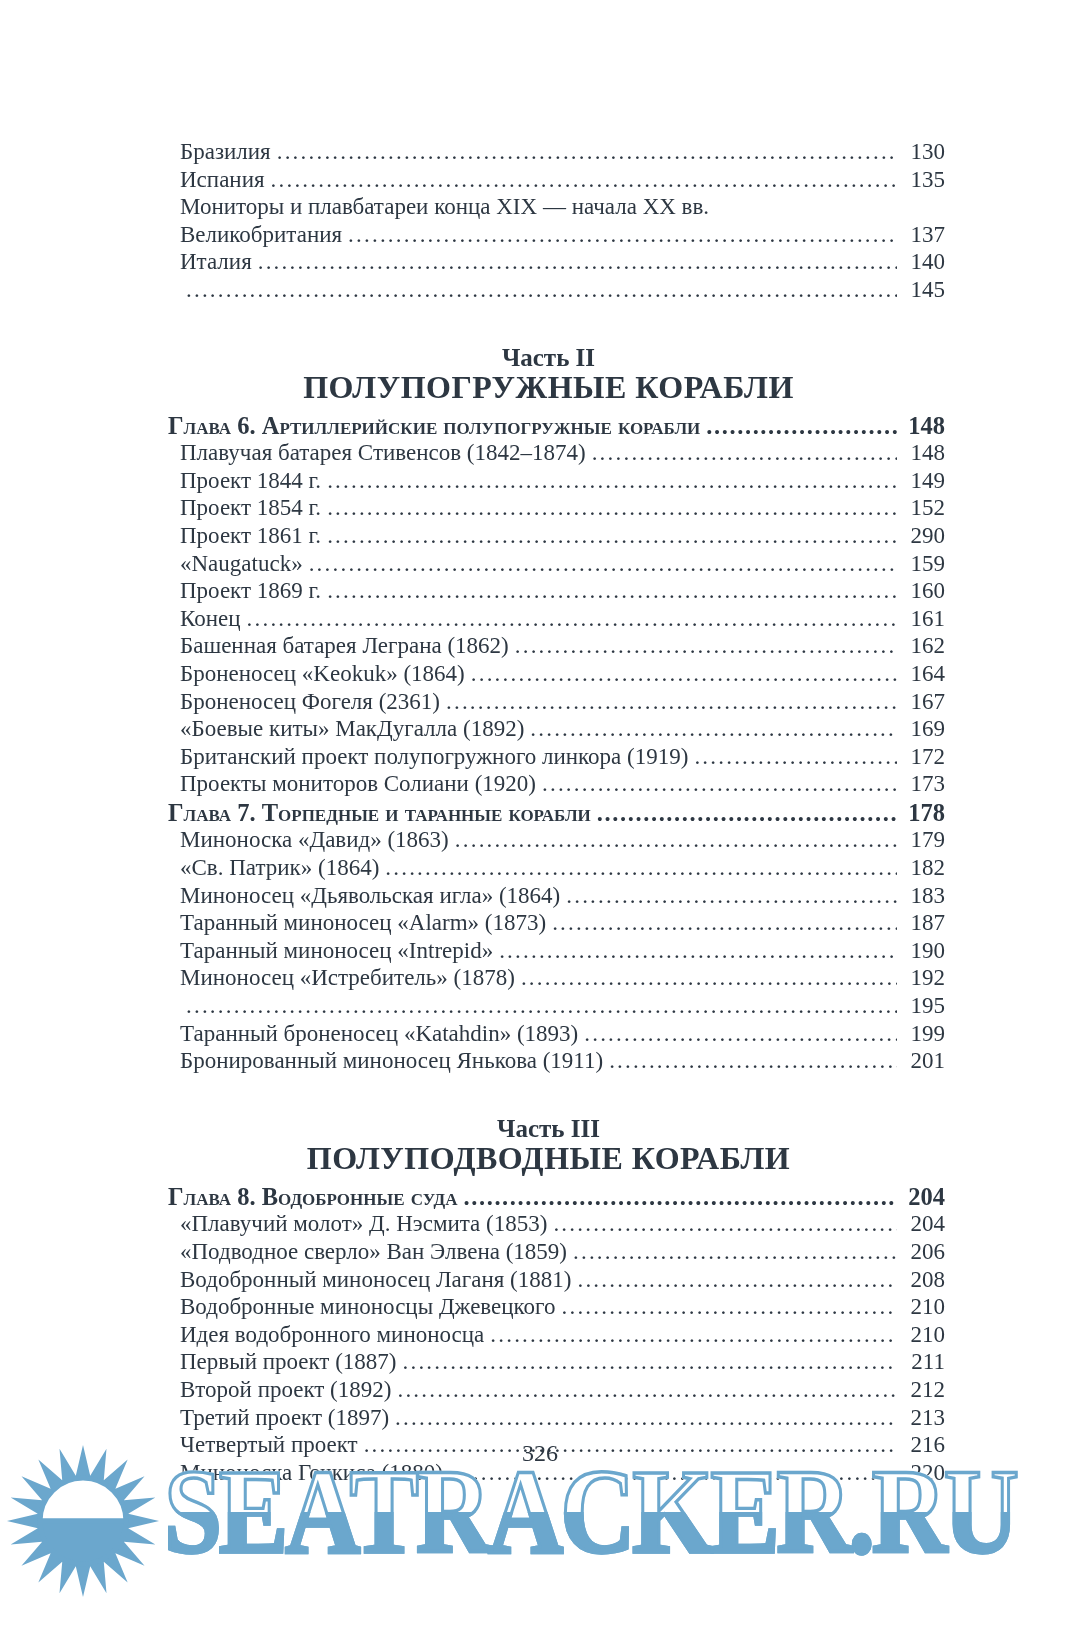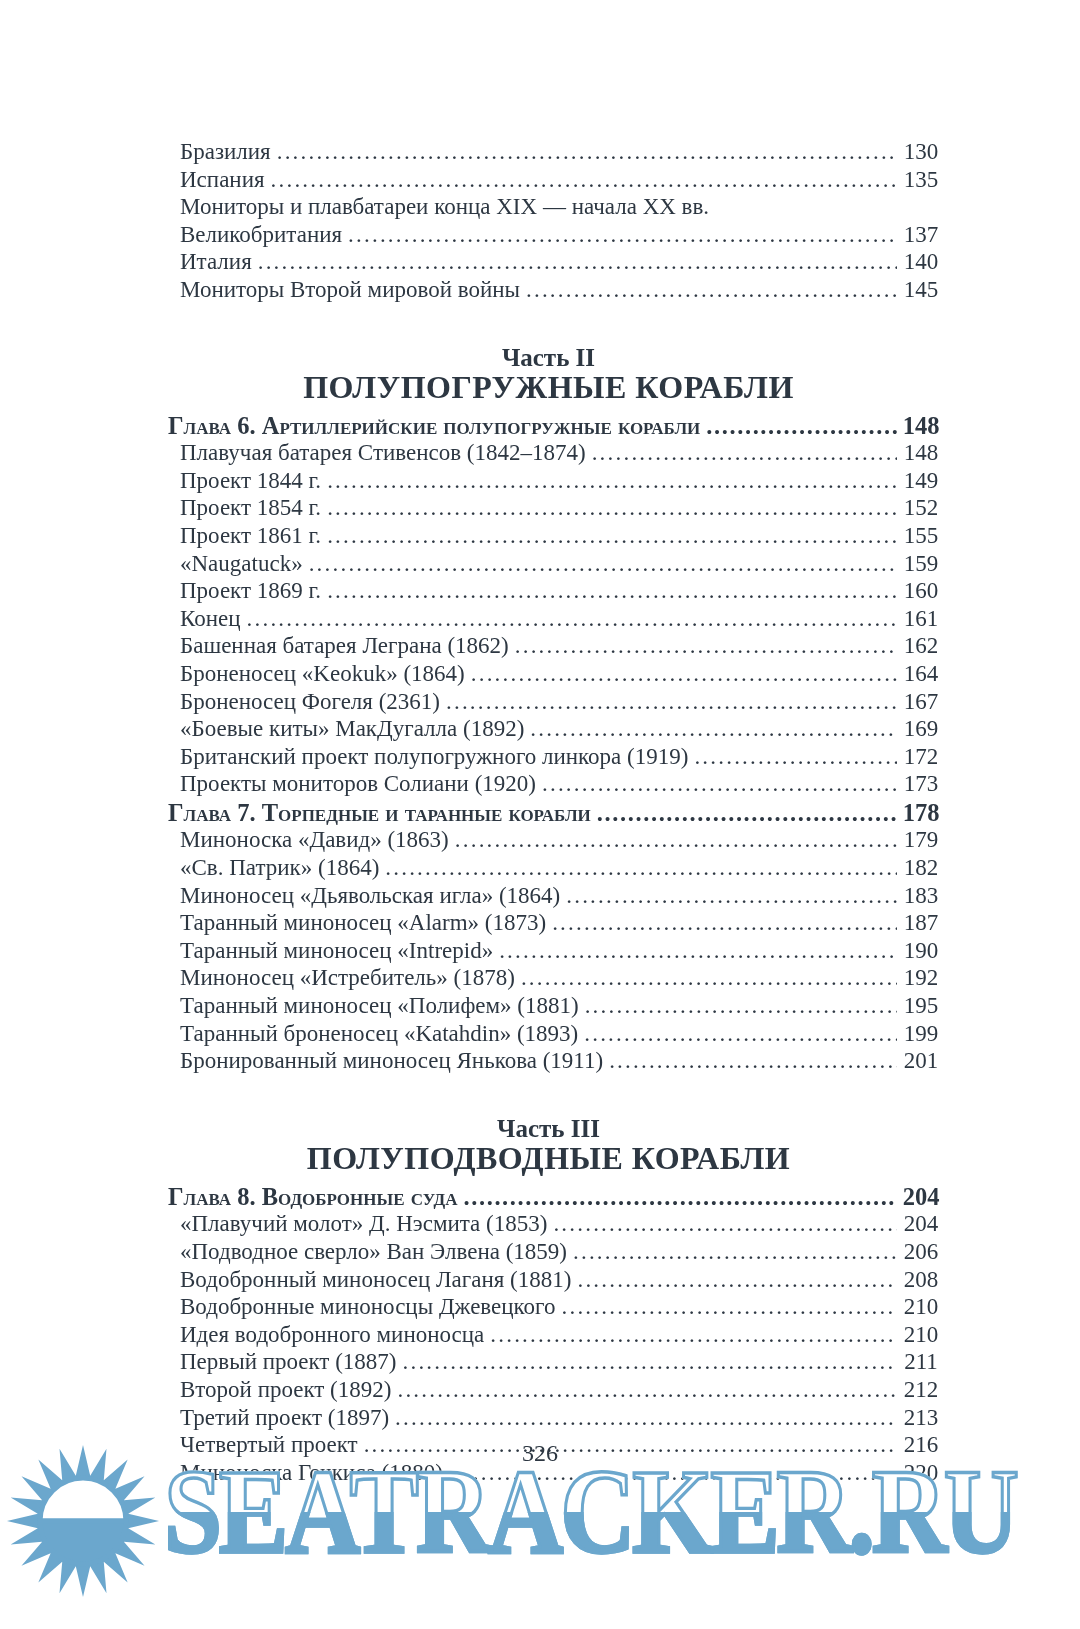--- a/index.html
+++ b/index.html
@@ -36,21 +36,21 @@
   .dots {
     flex: 1 1 0;
     min-width: 0;
     overflow: hidden;
     white-space: nowrap;
     letter-spacing: 2.2px;
     padding: 0 2px 0 6px;
   }
   .pg {
     min-width: 48px;
-    text-align: center;
+    text-align: right;
     white-space: nowrap;
   }
   .line.chapter {
     font-weight: bold;
     font-variant: small-caps;
     font-size: 24.5px;
     margin-top: 1px;
     margin-left: 16px;
   }
   .line.chapter .dots { letter-spacing: 1.6px; }
@@ -133,21 +133,20 @@
         <span class="t">Великобритания</span>
         <span class="dots">......................................................................................................................................................</span>
         <span class="pg">137</span>
       </div>
       <div class="line entry">
         <span class="t">Италия</span>
         <span class="dots">......................................................................................................................................................</span>
         <span class="pg">140</span>
       </div>
       <div class="line entry">
-        <span class="t">Мониторы Второй мировой войны</span>
         <span class="dots">......................................................................................................................................................</span>
         <span class="pg">145</span>
       </div>
       <div class="part">
         <div class="part-label">Часть II</div>
         <div class="part-title">ПОЛУПОГРУЖНЫЕ КОРАБЛИ</div>
       </div>
       <div class="line chapter">
         <span class="t">Глава 6. Артиллерийские полупогружные корабли</span>
         <span class="dots">......................................................................................................................................................</span>
@@ -164,21 +163,21 @@
         <span class="pg">149</span>
       </div>
       <div class="line entry">
         <span class="t">Проект 1854 г.</span>
         <span class="dots">......................................................................................................................................................</span>
         <span class="pg">152</span>
       </div>
       <div class="line entry">
         <span class="t">Проект 1861 г.</span>
         <span class="dots">......................................................................................................................................................</span>
-        <span class="pg">155</span>
+        <span class="pg">290</span>
       </div>
       <div class="line entry">
         <span class="t">«Naugatuck»</span>
         <span class="dots">......................................................................................................................................................</span>
         <span class="pg">159</span>
       </div>
       <div class="line entry">
         <span class="t">Проект 1869 г.</span>
         <span class="dots">......................................................................................................................................................</span>
         <span class="pg">160</span>
@@ -247,21 +246,20 @@
         <span class="t">Таранный миноносец «Intrepid»</span>
         <span class="dots">......................................................................................................................................................</span>
         <span class="pg">190</span>
       </div>
       <div class="line entry">
         <span class="t">Миноносец «Истребитель» (1878)</span>
         <span class="dots">......................................................................................................................................................</span>
         <span class="pg">192</span>
       </div>
       <div class="line entry">
-        <span class="t">Таранный миноносец «Полифем» (1881)</span>
         <span class="dots">......................................................................................................................................................</span>
         <span class="pg">195</span>
       </div>
       <div class="line entry">
         <span class="t">Таранный броненосец «Katahdin» (1893)</span>
         <span class="dots">......................................................................................................................................................</span>
         <span class="pg">199</span>
       </div>
       <div class="line entry">
         <span class="t">Бронированный миноносец Янькова (1911)</span>

